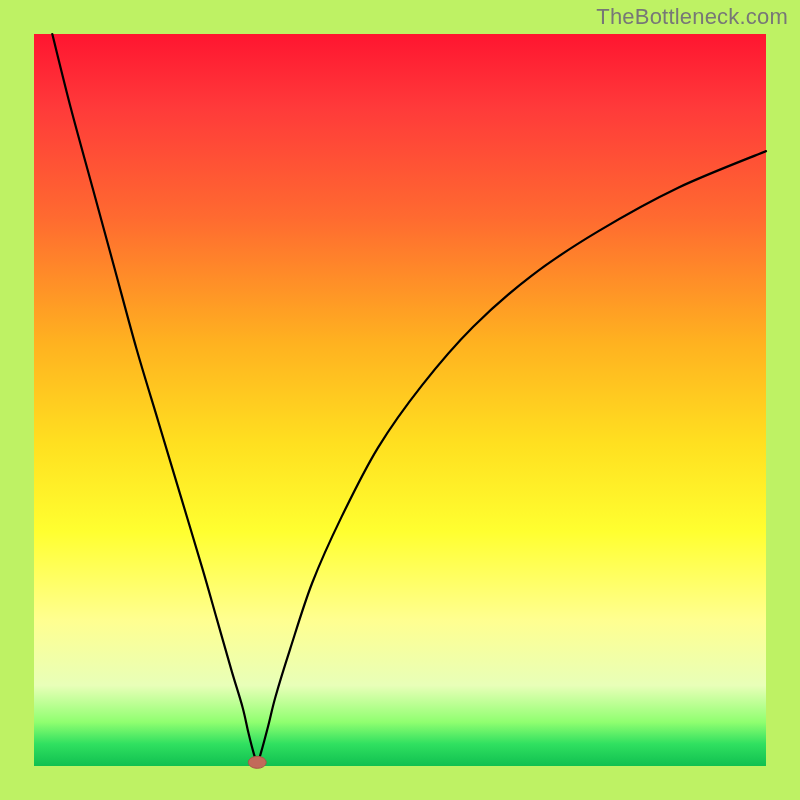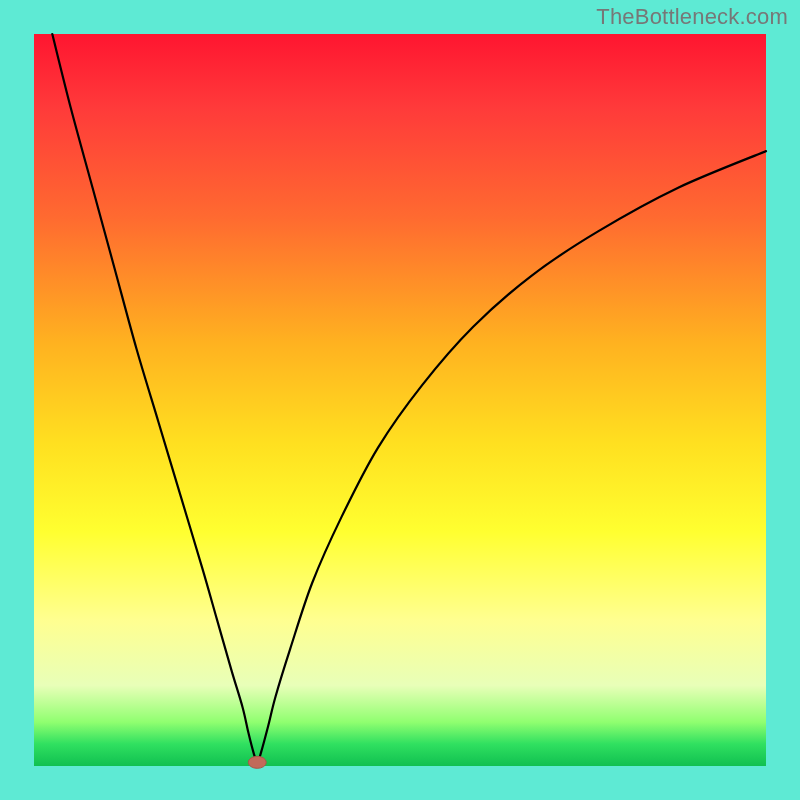--- a/index.html
+++ b/index.html
@@ -8,21 +8,21 @@
     width: 800px;
     height: 800px;
     background: #000000;
     font-family: Arial, Helvetica, sans-serif;
     overflow: hidden;
   }
   .frame {
     position: relative;
     width: 800px;
     height: 800px;
-    background: #5eead4;
+    background: #bef264;
   }
   .plot-area {
     position: absolute;
     left: 34px;
     top: 34px;
     width: 732px;
     height: 732px;
     background: linear-gradient(to bottom,
       #ff1530 0%,
       #ff3a3a 10%,

